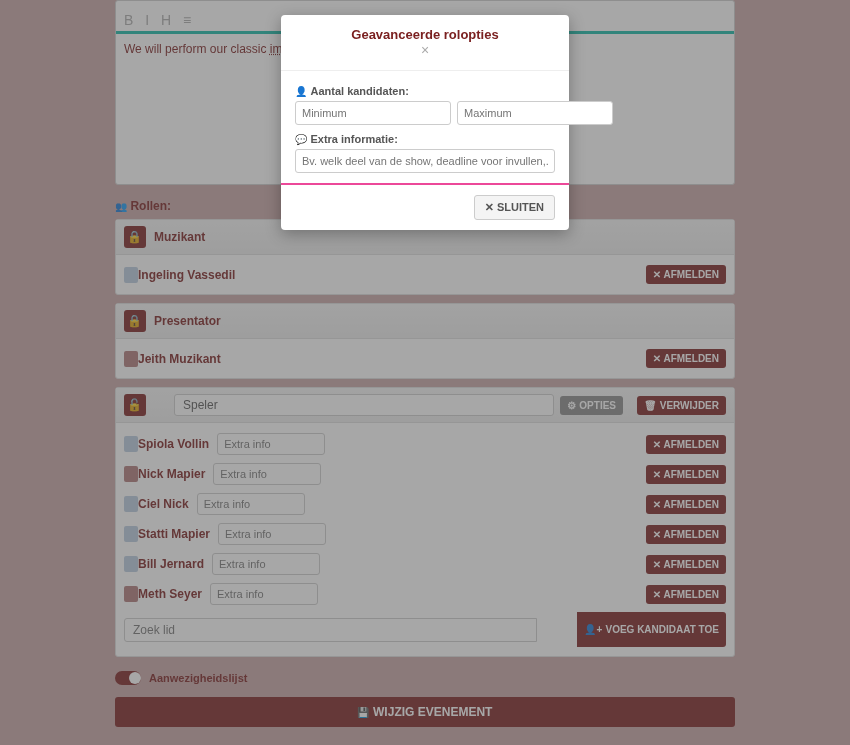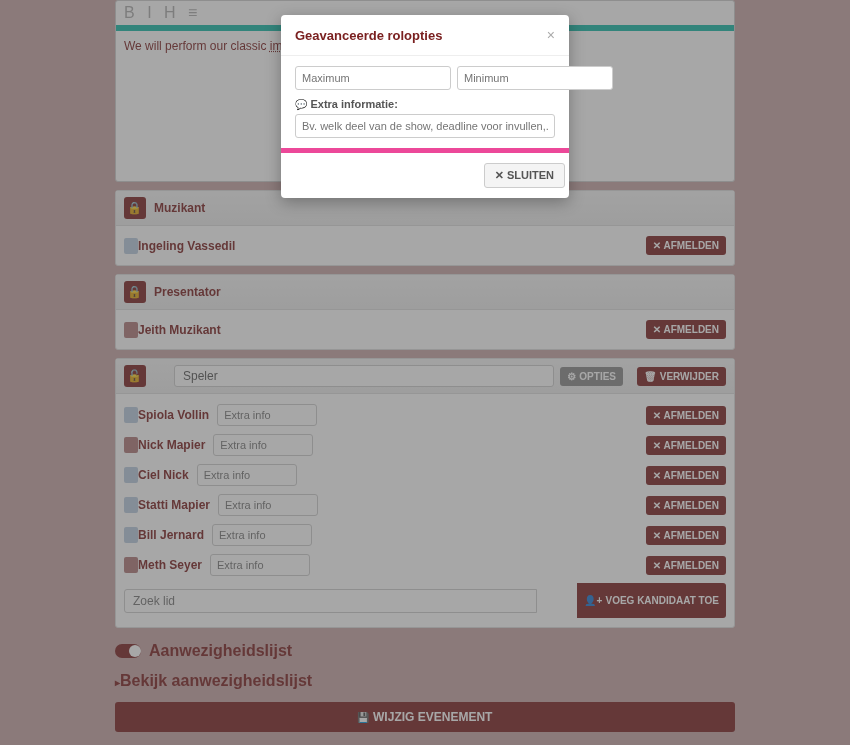--- a/index.html
+++ b/index.html
@@ -1,81 +1,84 @@
 <!DOCTYPE html>
 <html><head>
 <meta charset="utf-8">
 <style>
   *{box-sizing:border-box;margin:0;padding:0;}
   body{font-family:Arial,Helvetica,sans-serif;font-size:12px;background:#c7a5a5;color:#4a4a4a;width:850px;height:745px;overflow:hidden;position:relative;}
   .page{padding:0 115px;}
   
   .editor-box{background:#fff;border:1px solid #ccc;border-radius:3px;margin-bottom:8px;}
-  .toolbar{border-bottom:6px solid #14b8a6;padding:3px 8px;color:#aaa;font-size:16px;}
+  .toolbar{border-bottom:3px solid #14b8a6;padding:3px 8px;color:#aaa;font-size:14px;margin-top:8px;}
   .toolbar span{margin-right:8px;}
   .ed-body{padding:8px;min-height:150px;font-size:12px;color:#7a2020;}
   .ed-body u{text-decoration:underline dotted;}
   
   .sec-label{color:#7a2020;font-weight:bold;font-size:12px;padding:6px 0;}
   .role-box{background:#fff;border:1px solid #ddd;border-radius:3px;margin-bottom:8px;}
   .role-head{background:linear-gradient(#f5f5f5,#ececec);border-bottom:1px solid #ddd;padding:6px 8px;display:flex;align-items:center;color:#7a2020;font-weight:bold;}
   .lock{background:#7a2020;color:#fff;width:22px;height:22px;border-radius:3px;display:inline-flex;align-items:center;justify-content:center;margin-right:8px;font-size:12px;}
   .role-body{padding:6px 8px;}
   .memb{display:flex;align-items:center;padding:4px 0;}
   .memb .nm{color:#7a2020;font-weight:bold;flex:0 0 auto;}
   .memb .av{width:14px;height:16px;background:#7a2020;border-radius:2px;opacity:.6;}
   .memb .av.alt{background:#8aa8c8;}
-  .memb input.extra{margin-left:8px;width:100px;height:22px;border:1px solid #ccc;border-radius:3px;padding:4px 6px;font-size:11px;color:#888;}
+  .memb input.extra{margin-left:8px;width:108px;height:22px;border:1px solid #ccc;border-radius:3px;padding:4px 6px;font-size:11px;color:#888;}
   .memb .sp{flex:1;}
   .btn{background:#7a2020;color:#fff;border:none;border-radius:3px;padding:4px 7px;font-size:10px;font-weight:bold;cursor:pointer;}
   .btn .x::before{content:"✕ ";}
   .role-head-edit{background:linear-gradient(#f5f5f5,#ececec);border-bottom:1px solid #ddd;padding:6px 8px;display:flex;align-items:center;}
   .role-head-edit input{flex:1;height:22px;border:1px solid #ccc;border-radius:3px;padding:0 8px;font-size:12px;color:#555;margin-right:6px;}
   .btn-grey{background:#888;}
   
   .row{display:flex;align-items:center;margin:3px 0;gap:40px;}
   .row input.grow{flex:1;height:24px;border:1px solid #ccc;border-radius:3px 0 0 3px;padding:0 8px;font-size:12px;color:#888;}
   .row .btn.att{border-radius:0 3px 3px 0;height:35px;}
   
-  .att-row{display:flex;align-items:center;padding:6px 0;color:#7a2020;font-weight:bold;font-size:16px;}
+  .att-row{display:flex;align-items:center;padding:6px 0;color:#7a2020;font-weight:bold;font-size:11px;}
   .toggle{width:26px;height:14px;background:#7a2020;border-radius:7px;margin-right:8px;position:relative;}
   .toggle::after{content:"";position:absolute;left:14px;top:1px;width:12px;height:12px;background:#fff;border-radius:50%;}
   .arrow::before{content:"▸ ";font-size:10px;}
   .big-btn{display:block;width:100%;background:#7a2020;color:#fff;border:none;border-radius:3px;padding:8px;font-size:12px;font-weight:bold;text-align:center;margin:6px 0;}
   
   .overlay{position:absolute;inset:0;background:rgba(80,80,80,0.5);}
   .modal{position:absolute;left:50%;top:15px;transform:translateX(-50%);width:288px;background:#fff;border-radius:4px;box-shadow:0 4px 16px rgba(0,0,0,.3);}
-  .m-head{padding:12px 14px;border-bottom:1px solid #eee;display:flex;align-items:center;justify-content:space-between;color:#7a2020;font-weight:bold;font-size:13px;}
+  .m-head{padding:12px 14px;border-bottom:1px solid #eee;display:flex;align-items:center;justify-content:space-between;color:#7a2020;font-weight:bold;font-size:13px;flex-direction:column;}
   .m-head .close{color:#aaa;font-weight:normal;font-size:14px;cursor:pointer;}
   .m-body{padding:10px 14px;}
   .m-lbl{font-weight:bold;color:#555;font-size:11px;margin:4px 0;}
   .m-row{display:flex;gap:6px;margin-bottom:8px;}
   .m-row input{flex:1;height:24px;border:1px solid #ccc;border-radius:3px;padding:0 6px;font-size:11px;color:#888;}
   .m-body input.full{width:100%;height:24px;border:1px solid #ccc;border-radius:3px;padding:0 6px;font-size:11px;color:#888;}
-  .m-foot{padding:10px 4px;border-top:5px solid #ec4899;text-align:right;}
+  .m-foot{padding:10px 14px;border-top:2px solid #ec4899;text-align:right;}
   .m-btn{background:#f4f4f4;border:1px solid #ccc;border-radius:3px;padding:5px 10px;font-size:11px;color:#555;font-weight:bold;cursor:pointer;}
   .ic{font-size:10px;margin-right:3px;}
 </style>
 </head>
 <body>
 
 <div class="page">
 
   <div class="editor-box">
     <div class="toolbar">
       <span>B</span>
       <span>I</span>
       <span>H</span>
       <span>≡</span>
     </div>
     <div class="ed-body">
       <span>We will perform our classic </span><u>improv</u><span> games b</span>
     </div>
   </div>
 
+  <div class="sec-label">
+    <span class="ic">👥</span><span>Rollen:</span>
+  </div>
 
   <div class="role-box">
     <div class="role-head">
       <span class="lock">🔒</span>
       <span>Muzikant</span>
     </div>
     <div class="role-body">
       <div class="memb">
         <span class="av alt"></span>
         <span class="nm">Ingeling Vassedil</span>
@@ -155,41 +158,40 @@
         <button class="btn att"><span class="ic">👤+</span><span>VOEG KANDIDAAT TOE</span></button>
       </div>
     </div>
   </div>
 
 
   <div class="att-row">
     <span class="toggle"></span>
     <span>Aanwezigheidslijst</span>
   </div>
-  <div class="att-row">
-    <span class="arrow"></span>
-    <span>Bekijk aanwezigheidslijst</span>
-  </div>
 
   <button class="big-btn">
     <span class="ic">💾</span><span>WIJZIG EVENEMENT</span>
   </button>
 
 </div>
 
 <div class="overlay"></div>
 <div class="modal">
   <div class="m-head">
     <span>Geavanceerde rolopties</span>
     <span class="close">×</span>
   </div>
   <div class="m-body">
+    <div class="m-lbl">
+      <span class="ic">👤</span><span>Aantal kandidaten:</span>
+    </div>
     <div class="m-row">
+      <input placeholder="Minimum" style="">
       <input placeholder="Maximum" style="">
-      <input placeholder="Minimum" style="">
     </div>
     <div class="m-lbl">
       <span class="ic">💬</span><span>Extra informatie:</span>
     </div>
     <input class="full" placeholder="Bv. welk deel van de show, deadline voor invullen,..." style="">
   </div>
   <div class="m-foot">
     <button class="m-btn">
       <span>✕ </span><span>SLUITEN</span>
     </button>

